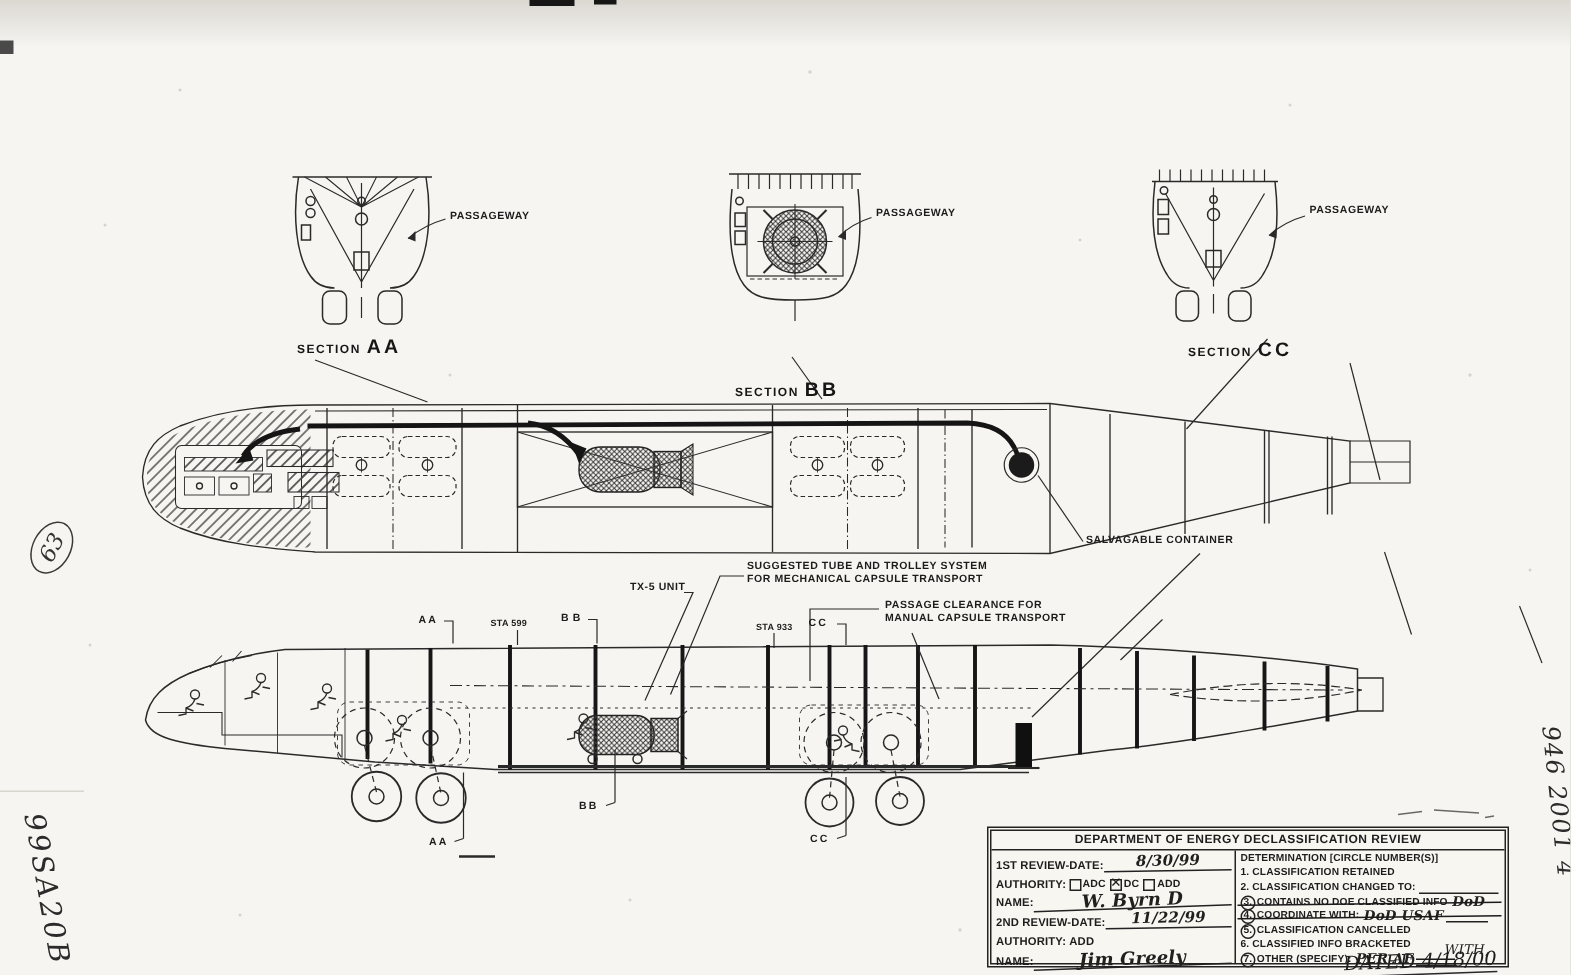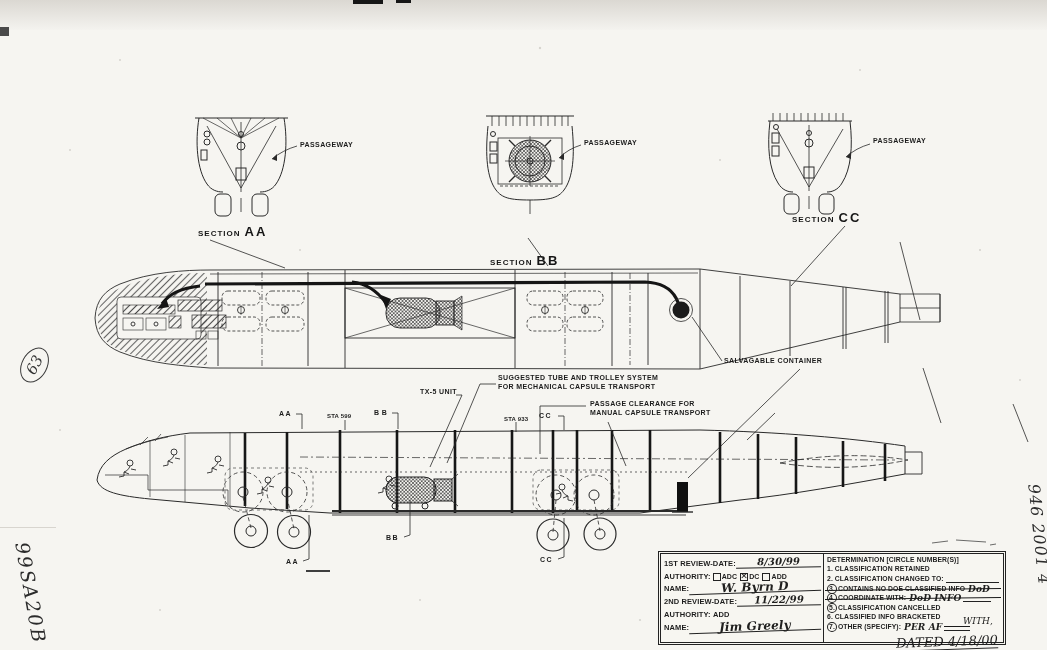--- a/index.html
+++ b/index.html
@@ -323,21 +323,21 @@
   <div class="lbl" style="left:300px;top:141px;">PASSAGEWAY</div>
   <div class="lbl" style="left:584px;top:139px;">PASSAGEWAY</div>
   <div class="lbl" style="left:873px;top:137px;">PASSAGEWAY</div>
 
   <div class="seclbl" style="left:198px;top:222px;">
     <span class="pre">SECTION</span><span class="big">AA</span>
   </div>
   <div class="seclbl" style="left:490px;top:211px;margin-top:40px;">
     <span class="pre">SECTION</span><span class="big">BB</span>
   </div>
-  <div class="seclbl" style="left:792px;top:208px;">
+  <div class="seclbl" style="left:792px;top:224px;">
     <span class="pre">SECTION</span><span class="big">CC</span>
   </div>
 
   <div class="lbl" style="left:420px;top:388px;">TX-5 UNIT</div>
   <div class="lbl" style="left:498px;top:374px;">SUGGESTED TUBE AND TROLLEY SYSTEM</div>
   <div class="lbl" style="left:498px;top:383px;">FOR MECHANICAL CAPSULE TRANSPORT</div>
   <div class="lbl" style="left:590px;top:400px;">PASSAGE CLEARANCE FOR</div>
   <div class="lbl" style="left:590px;top:409px;">MANUAL CAPSULE TRANSPORT</div>
   <div class="lbl" style="left:724px;top:357px;">SALVAGABLE CONTAINER</div>
 
@@ -349,20 +349,21 @@
   <div class="lbl" style="left:286px;top:558px;letter-spacing:1.5px;">AA</div>
   <div class="lbl" style="left:386px;top:534px;letter-spacing:1.5px;">BB</div>
   <div class="lbl" style="left:540px;top:556px;letter-spacing:1.5px;">CC</div>
 
   <div class="circled63">63</div>
   <div class="margincode marginleft">99SA20B</div>
   <div class="margincode marginright">946 2001 4</div>
 
   <div class="stamp">
     <div class="inner">
+      <div class="title">DEPARTMENT OF ENERGY DECLASSIFICATION REVIEW</div>
       <div class="cols">
         <div class="colL">
           <div class="rowL">
             <span>1ST REVIEW-DATE:</span>
             <span class="val hw">8/30/99</span>
           </div>
           <div class="rowL">
             <span>AUTHORITY:</span>
             <span class="cbwrap">
               <span class="cb"></span>
@@ -400,21 +401,21 @@
             <span class="ul"></span>
           </div>
           <div class="rowR struckrow">
             <span class="circ">3.</span>
             <span>CONTAINS NO DOE CLASSIFIED INFO</span>
             <span class="handright hw">DoD</span>
           </div>
           <div class="rowR struckrow">
             <span class="circ">4.</span>
             <span>COORDINATE WITH:</span>
-            <span class="handright hw">DoD INFO</span>
+            <span class="handright hw">DoD USAF</span>
             <span class="ul" style="max-width:28px;"></span>
           </div>
           <div class="rowR">
             <span class="circ">5.</span>
             <span>CLASSIFICATION CANCELLED</span>
           </div>
           <div class="rowR">6. CLASSIFIED INFO BRACKETED</div>
           <div class="rowR">
             <span class="circ">7.</span>
             <span>OTHER (SPECIFY):</span>

